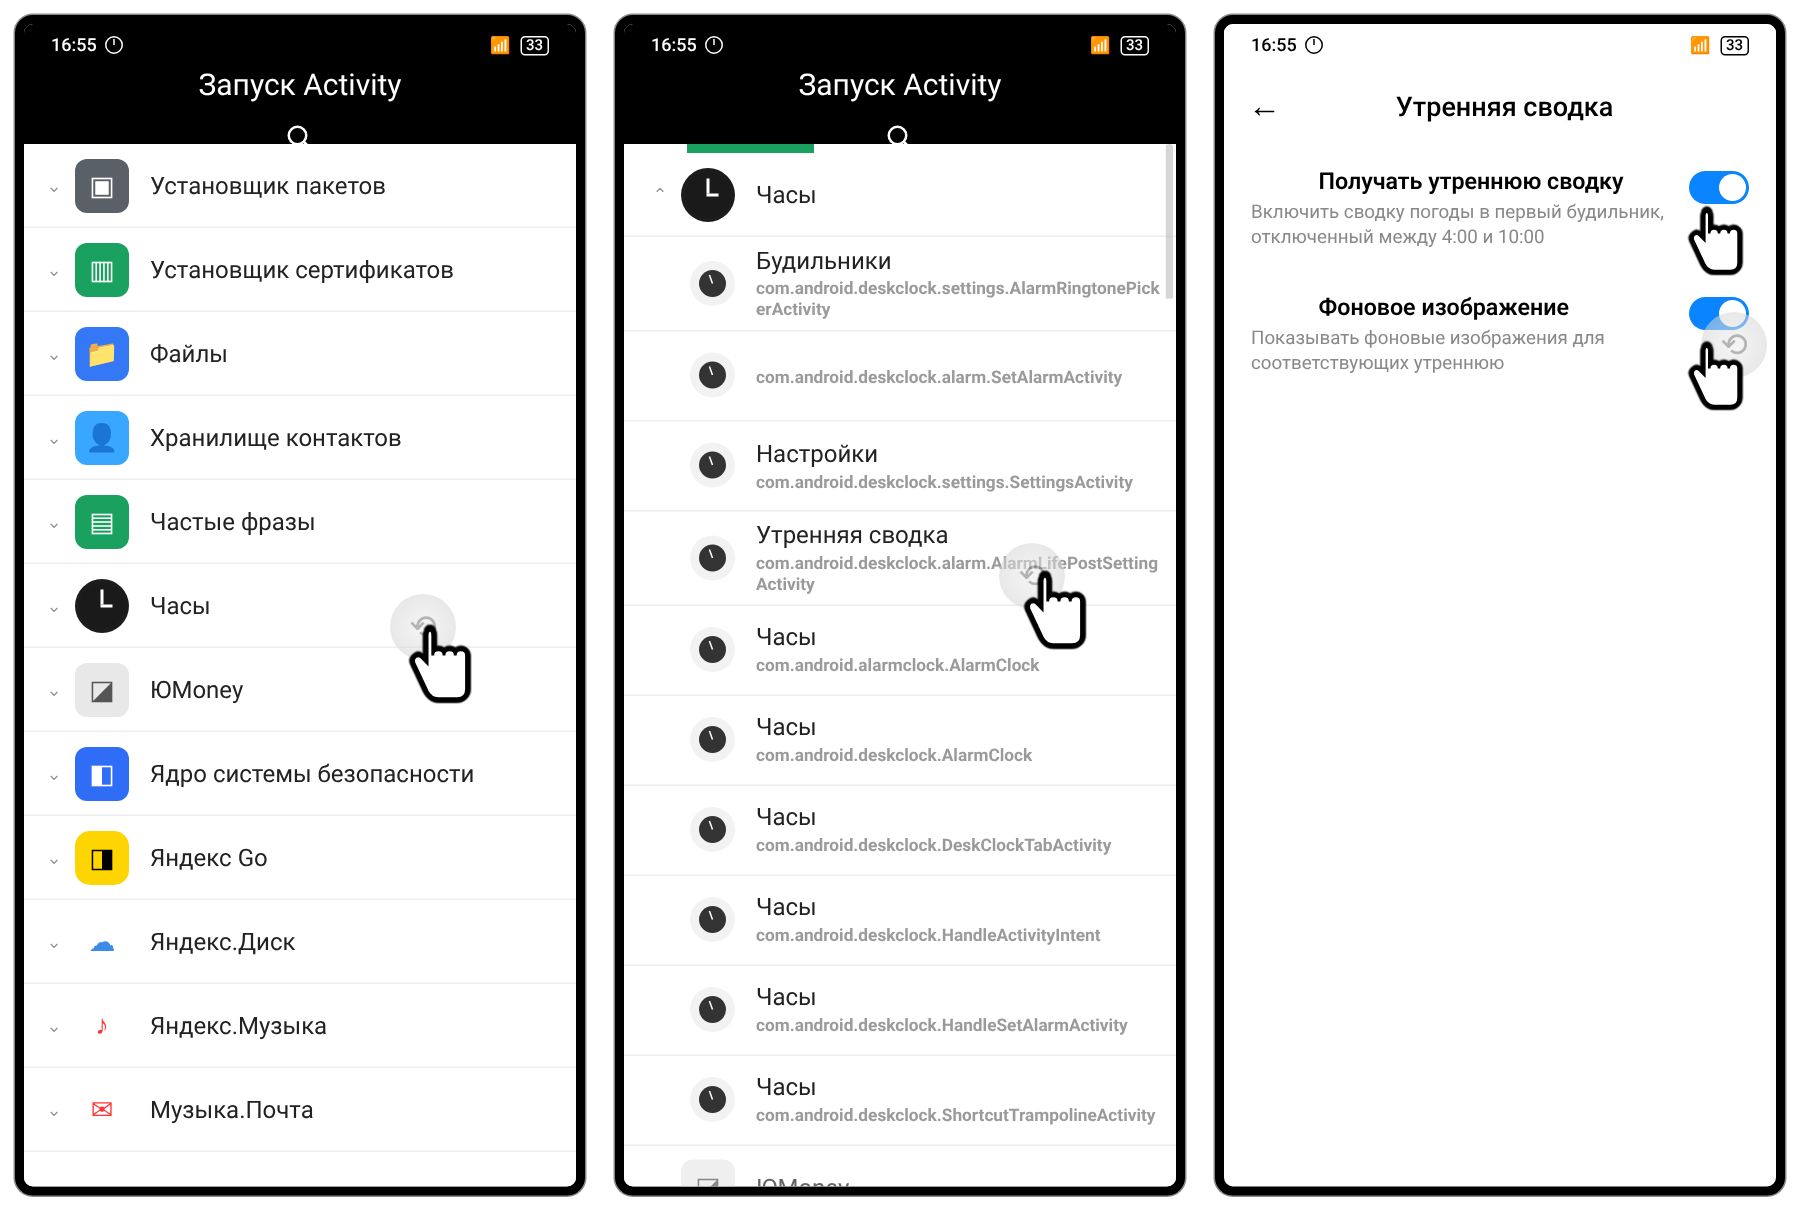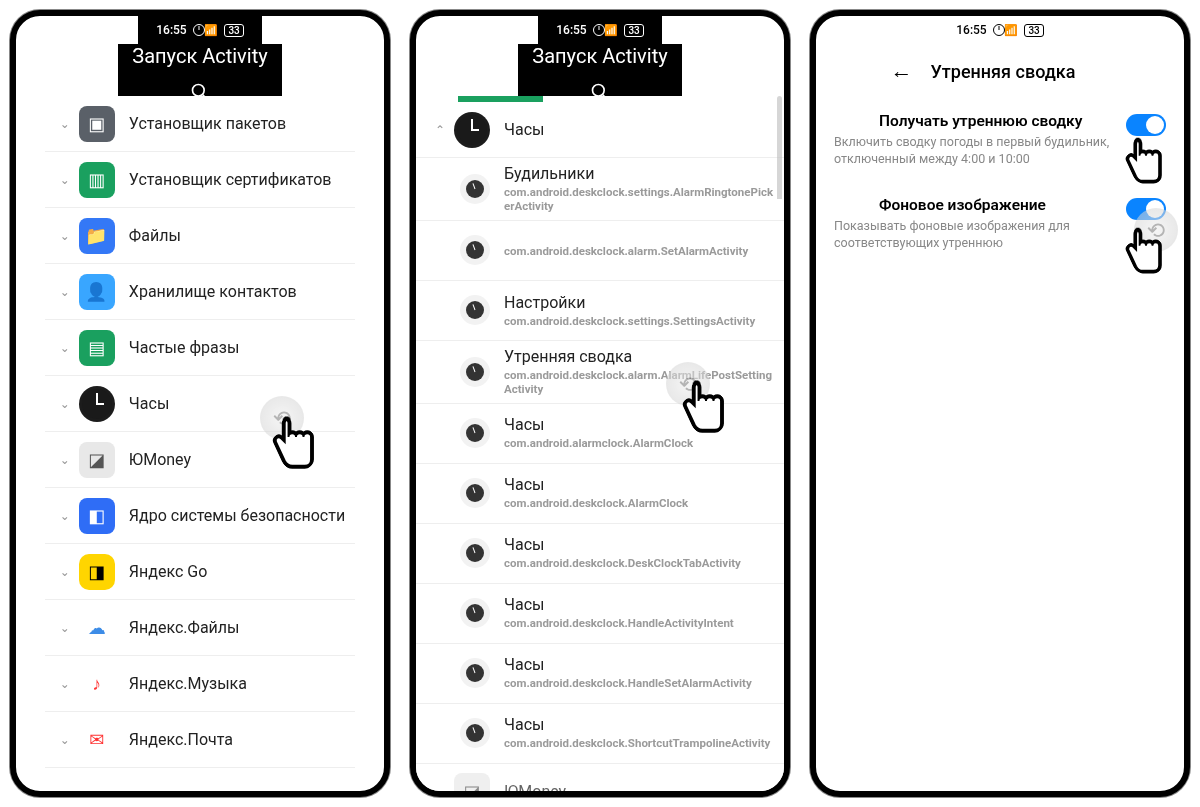--- a/index.html
+++ b/index.html
@@ -10,28 +10,27 @@
     justify-content: space-around;
     align-items: flex-start;
     padding: 10px 0;
     width: 1200px;
     height: 807px;
   }
   .phone {
     width: 380px;
     height: 787px;
     border: 6px solid #000;
-    border-radius: 30px;
+    border-radius: 12px;
     overflow: hidden;
     position: relative;
     background: #fff;
     display: flex;
     flex-direction: column;
     box-shadow: 0 0 0 1px #888;
-    align-items: center;
   }
   .statusbar {
     height: 28px;
     display: flex;
     align-items: center;
     justify-content: space-between;
     padding: 0 18px;
     font-size: 12px;
     font-weight: 500;
     color: #000;
@@ -203,35 +202,35 @@
         <span class="chev">⌄</span>
     <span class="app-icon ic-ygo">◨</span>
     <div class="txt">
           <div class="label">Яндекс Go</div>
         </div>
       </div>
       <div class="row">
         <span class="chev">⌄</span>
     <span class="app-icon ic-ydisk">☁</span>
     <div class="txt">
-          <div class="label">Яндекс.Файлы</div>
+          <div class="label">Яндекс.Диск</div>
         </div>
       </div>
       <div class="row">
         <span class="chev">⌄</span>
     <span class="app-icon ic-ymusic">♪</span>
     <div class="txt">
           <div class="label">Яндекс.Музыка</div>
         </div>
       </div>
       <div class="row">
         <span class="chev">⌄</span>
     <span class="app-icon ic-ymail">✉</span>
     <div class="txt">
-          <div class="label">Яндекс.Почта</div>
+          <div class="label">Музыка.Почта</div>
         </div>
       </div>
     </div>
   <div class="watermark" style="top:380px; right:80px;">⟲</div>
   <div class="cursor-hand" style="top:396px; left:250px;">
     <svg viewBox="0 0 48 48" width="60" height="60">
         <path fill="#fff" stroke="#000" stroke-width="1.5" d="M18 6c-1.5 0-3 1-3 3v15l-3-3c-2-2-5 0-4 3l7 15c1 2 3 4 6 4h10c3 0 5-2 5-5V20c0-2-1-3-3-3s-3 1-3 3c0-2-1-3-3-3s-3 1-3 3c0-2-1-3-3-3s-3 1-3 3V9c0-2-1-3-3-3z"></path>
       </svg>
   </div>
 </div>

